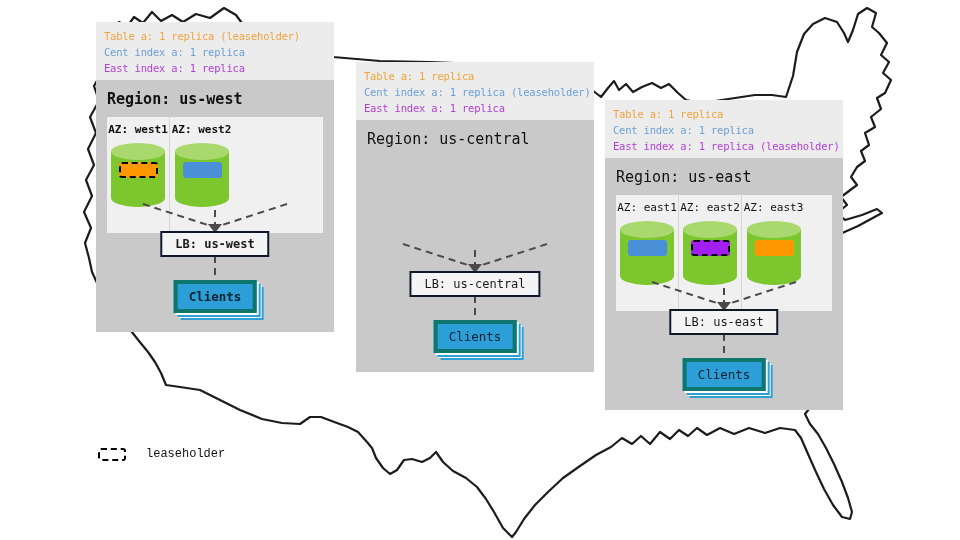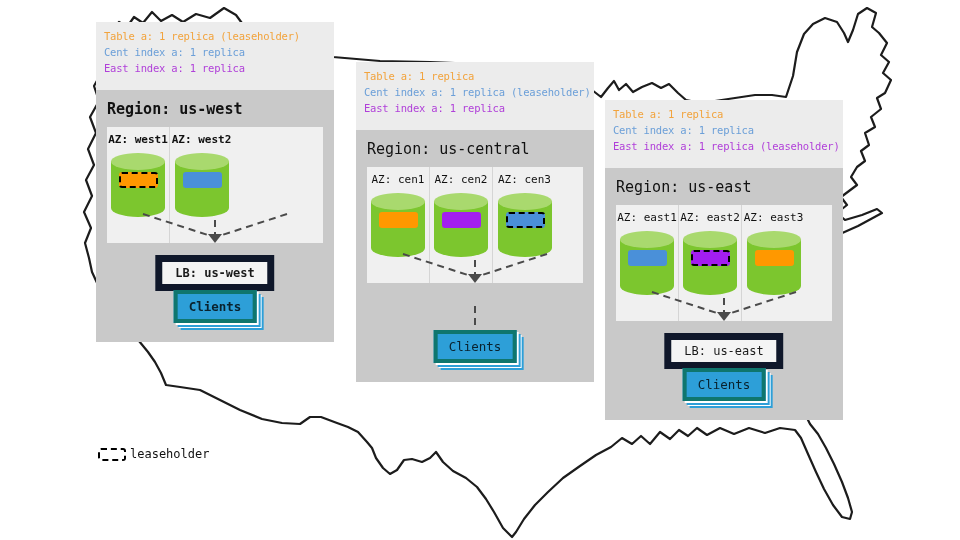--- a/index.html
+++ b/index.html
@@ -3,48 +3,48 @@
 <meta charset="utf-8">
 <style>
   html,body{margin:0;padding:0;background:#ffffff;}
   #stage{position:relative;width:960px;height:540px;background:#ffffff;overflow:hidden;
          font-family:"DejaVu Sans Mono","Liberation Mono",monospace;color:#1a1a1a;}
   
   #map-layer{position:absolute;left:0;top:0;z-index:0;}
   #map-layer path{fill:none;stroke:#1c1c1c;stroke-width:2.2;stroke-linejoin:round;stroke-linecap:round;}
   
   .panel{position:absolute;width:238px;z-index:2;}
-  .legend-box{height:68px;background:#ececec;padding:6px 8px 0 8px;box-sizing:border-box;}
+  .legend-box{height:58px;background:#ececec;padding:6px 8px 0 8px;box-sizing:border-box;}
   .legend-line{font-size:10.5px;line-height:16px;letter-spacing:-0.2px;white-space:nowrap;}
   .region-box{position:relative;height:252px;background:#c9c9c9;}
   .region-title{position:absolute;top:10px;left:11px;font-size:15px;color:#111111;white-space:nowrap;}
   .az-row{position:absolute;left:11px;top:37px;width:216px;height:116px;background:#f0f0f0;display:flex;}
   .az-cell{width:63px;box-sizing:border-box;border-right:1px solid #d5d5d5;text-align:center;}
   .az-cell:last-child{border-right:none;}
   .az-label{margin-top:6px;font-size:11px;color:#111111;white-space:nowrap;}
   
   .cyl{position:relative;width:54px;height:64px;margin:7px auto 0 auto;}
   .cyl-body{position:absolute;top:8px;left:0;width:54px;height:56px;background:#7cc62e;
             border-radius:0 0 27px 27px / 0 0 9px 9px;}
   .cyl-top{position:absolute;top:0;left:0;width:54px;height:17px;border-radius:50%;background:#a9d96e;}
   .chip{position:absolute;z-index:3;top:19px;left:8px;width:35px;height:12px;border-radius:3px;
         border:2px solid transparent;box-sizing:content-box;}
   
   .arrows{position:absolute;left:0;top:0;z-index:1;}
   .arrows .dash{stroke:#4a4a4a;stroke-width:2;fill:none;stroke-dasharray:7 5;}
   
-  .lb-box{position:absolute;top:165px;left:50%;transform:translateX(-50%);z-index:4;
-          background:#f4f4f4;border:7px solid #0f172a;padding:4px 13px;font-size:12px;white-space:nowrap;}
+  .lb-box{position:absolute;top:151px;left:50%;transform:translateX(-50%);z-index:4;
+          background:#f4f4f4;border:2px solid #0f172a;padding:4px 13px;font-size:12px;white-space:nowrap;}
   .clients{position:absolute;top:200px;left:50%;transform:translateX(-50%);z-index:4;
            background:#2d9fd8;border:4px solid #0f766e;padding:5px 11px;font-size:12.5px;color:#09222e;
            box-shadow:2px 2px 0 #ffffff,4px 4px 0 #2d9fd8,5px 5px 0 #ffffff,7px 7px 0 #2d9fd8;}
   
   #lh-legend{position:absolute;left:98px;top:447px;z-index:2;display:flex;align-items:center;}
   #lh-swatch{display:inline-block;width:24px;height:9px;border:2px dashed #000000;border-radius:3px;background:transparent;}
-  #lh-label{margin-left:4px;font-size:12px;color:#111111;}
+  #lh-label{margin-left:20px;font-size:12px;color:#111111;font-family:Liberation Mono, monospace;}
 </style>
 </head>
 <body>
 
 <div id="stage">
 
   <svg id="map-layer" width="960" height="540" viewBox="0 0 960 540">
     <path d="M113,30 L119,22 L127,27 L134,17 L143,23 L152,12 L161,21 L172,15 L183,22 L196,14 L210,18 L224,8
              L236,15 L247,30 L262,40 L284,48 L310,53 L333,57 L380,61 L430,62 L480,64 L530,70 L565,78 L592,90
              L601,97 L608,88 L614,81 L619,90 L626,84 L633,92 L642,87 L652,83 L661,88 L669,84 L678,93 L686,100 L696,102
@@ -103,53 +103,28 @@
   </div>
 
   <div class="panel" style="left:356px;top:62px">
     <div class="legend-box" style="background: rgb(236, 236, 236);">
       <div class="legend-line" style="color: rgb(242, 163, 60);">Table a: 1 replica</div>
       <div class="legend-line" style="color: rgb(107, 159, 216);">Cent index a: 1 replica (leaseholder)</div>
       <div class="legend-line" style="color: rgb(176, 63, 217);">East index a: 1 replica</div>
     </div>
     <div class="region-box" style="background: rgb(201, 201, 201);">
       <div class="region-title">Region: us-central</div>
-      <div class="az-row">
-        <div class="az-cell">
-          <div class="az-label">AZ: cen1</div>
-          <div class="cyl">
-            <div class="cyl-body" style="background: rgb(124, 198, 46);"></div>
-            <div class="cyl-top" style="background: rgb(169, 217, 110);"></div>
-            <div class="chip" style="background: rgb(255, 152, 0); border: 2px solid transparent;"></div>
-          </div>
-        </div>
-        <div class="az-cell">
-          <div class="az-label">AZ: cen2</div>
-          <div class="cyl">
-            <div class="cyl-body" style="background: rgb(124, 198, 46);"></div>
-            <div class="cyl-top" style="background: rgb(169, 217, 110);"></div>
-            <div class="chip" style="background: rgb(163, 30, 240); border: 2px solid transparent;"></div>
-          </div>
-        </div>
-        <div class="az-cell">
-          <div class="az-label">AZ: cen3</div>
-          <div class="cyl">
-            <div class="cyl-body" style="background: rgb(124, 198, 46);"></div>
-            <div class="cyl-top" style="background: rgb(169, 217, 110);"></div>
-            <div class="chip" style="background: rgb(74, 144, 217); border: 2px dashed rgb(0, 0, 0);"></div>
-          </div>
-        </div>
-      </div>
       <svg class="arrows" width="238" height="252" viewBox="0 0 238 252">
         <path class="dash" d="M47,124 L115,146"></path>
         <path class="dash" d="M119,130 L119,144"></path>
         <path class="dash" d="M191,124 L123,146"></path>
         <polygon points="112,144 126,144 119,153" fill="#4a4a4a"></polygon>
         <path class="dash" d="M119,176 L119,199"></path>
       </svg>
+      <div class="lb-box">LB: us-central</div>
       <div class="clients" style="background: rgb(45, 159, 216);">Clients</div>
     </div>
   </div>
 
   <div class="panel" style="left:605px;top:100px">
     <div class="legend-box" style="background: rgb(236, 236, 236);">
       <div class="legend-line" style="color: rgb(242, 163, 60);">Table a: 1 replica</div>
       <div class="legend-line" style="color: rgb(107, 159, 216);">Cent index a: 1 replica</div>
       <div class="legend-line" style="color: rgb(176, 63, 217); text-align: right;">East index a: 1 replica (leaseholder)</div>
     </div>

